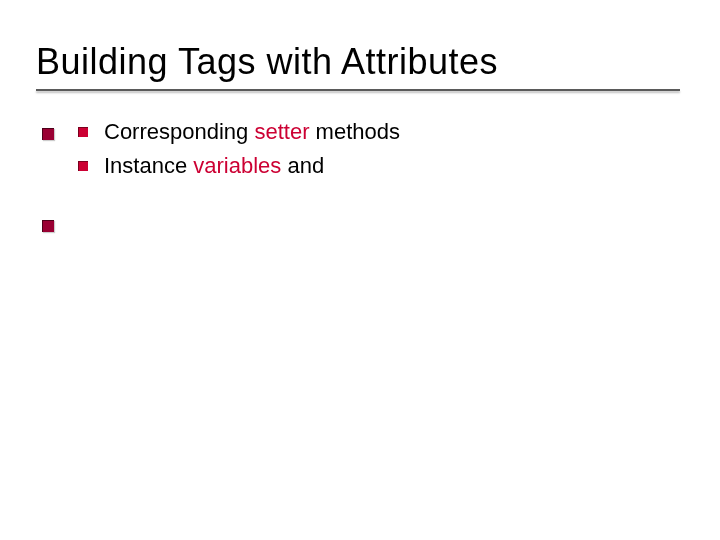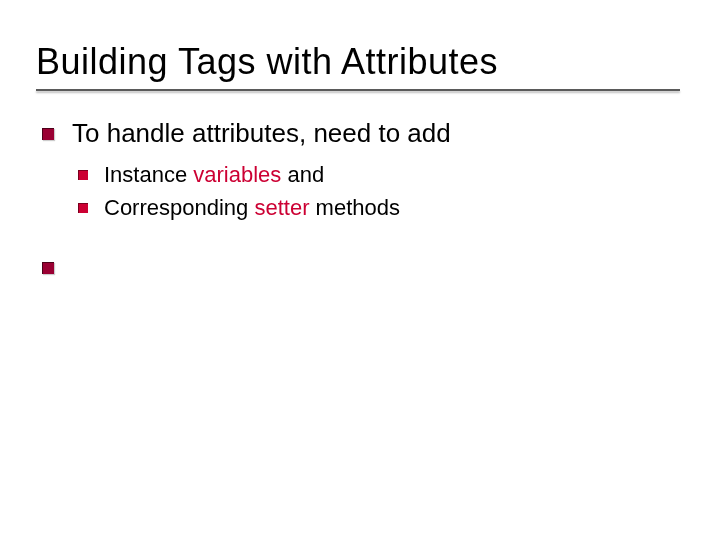--- a/index.html
+++ b/index.html
@@ -88,27 +88,26 @@
 
 <div class="slide">
 
   <h1 class="title">Building Tags with Attributes</h1>
   <div class="title-underline"></div>
 
   <ul class="bullet-list level1">
 
 
     <li>
-      <span>To handle attributes, need to add</span>
       <ul class="bullet-list level2">
         <li>
-          <span>Instance </span><span class="accent">variables</span><span> and</span>
+          <span>Corresponding </span><span class="accent">setter</span><span> methods</span>
         </li>
         <li>
-          <span>Corresponding </span><span class="accent">setter</span><span> methods</span>
+          <span>Instance </span><span class="accent">variables</span><span> and</span>
         </li>
       </ul>
     </li>
 
     <li>
     </li>
 
   </ul>
 
 </div>

